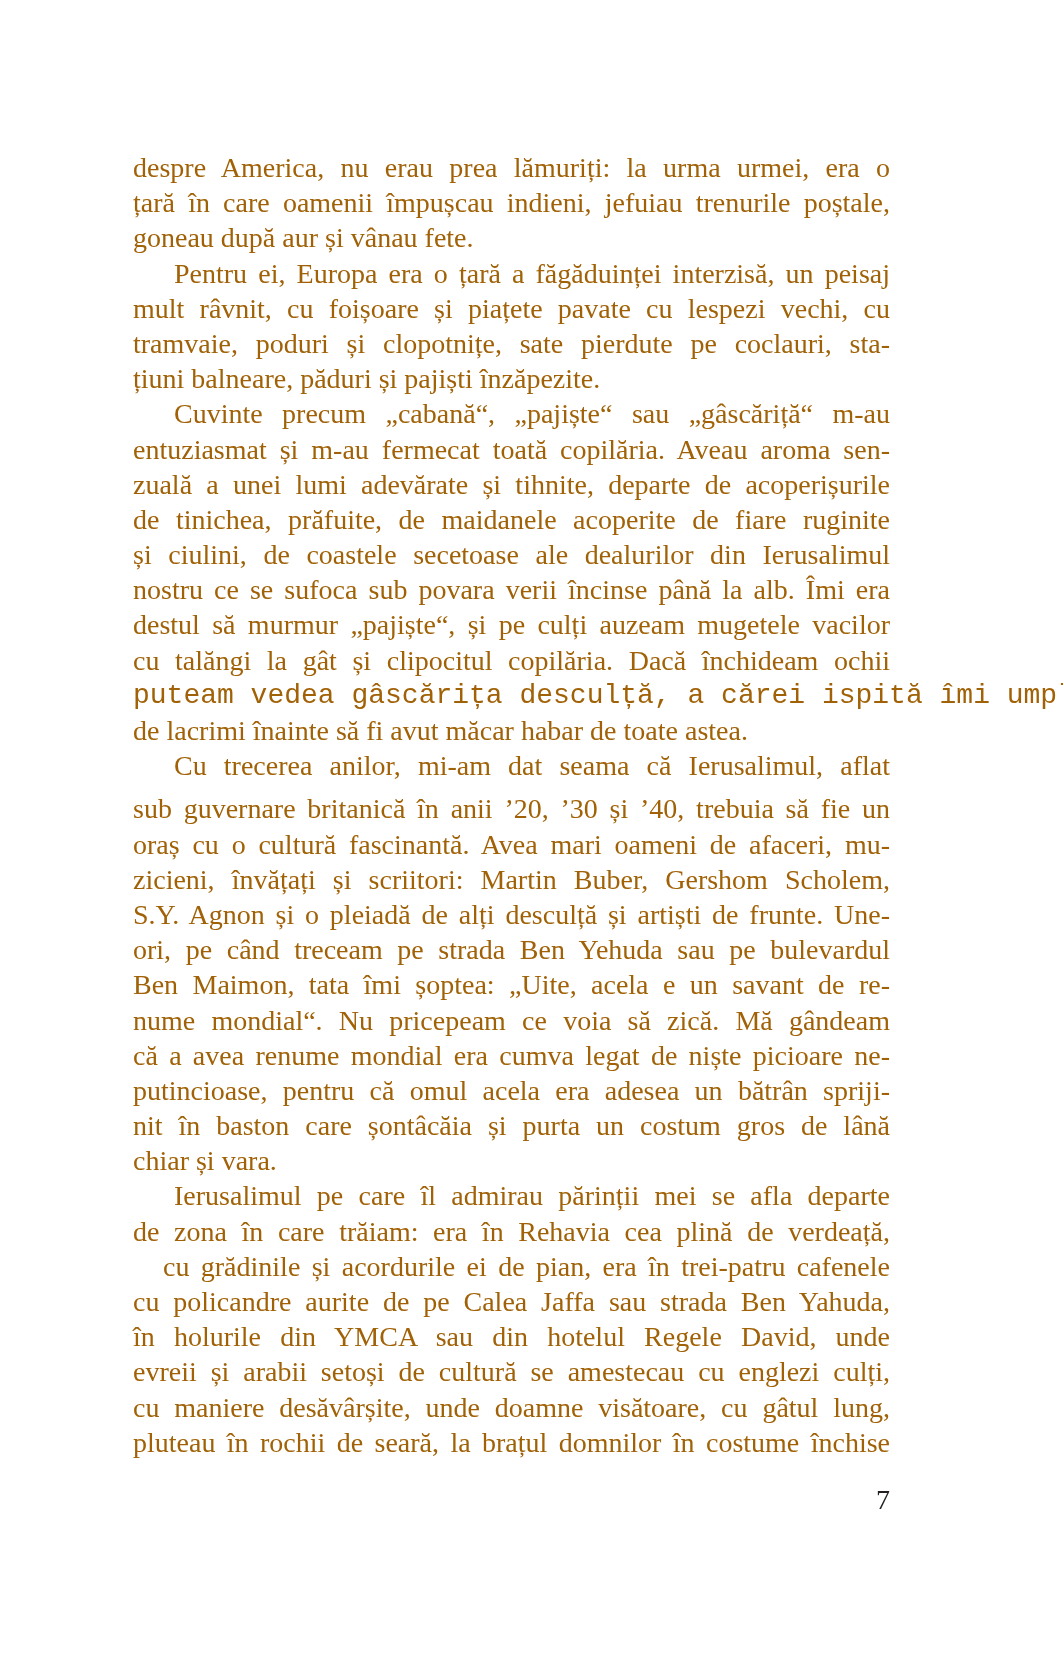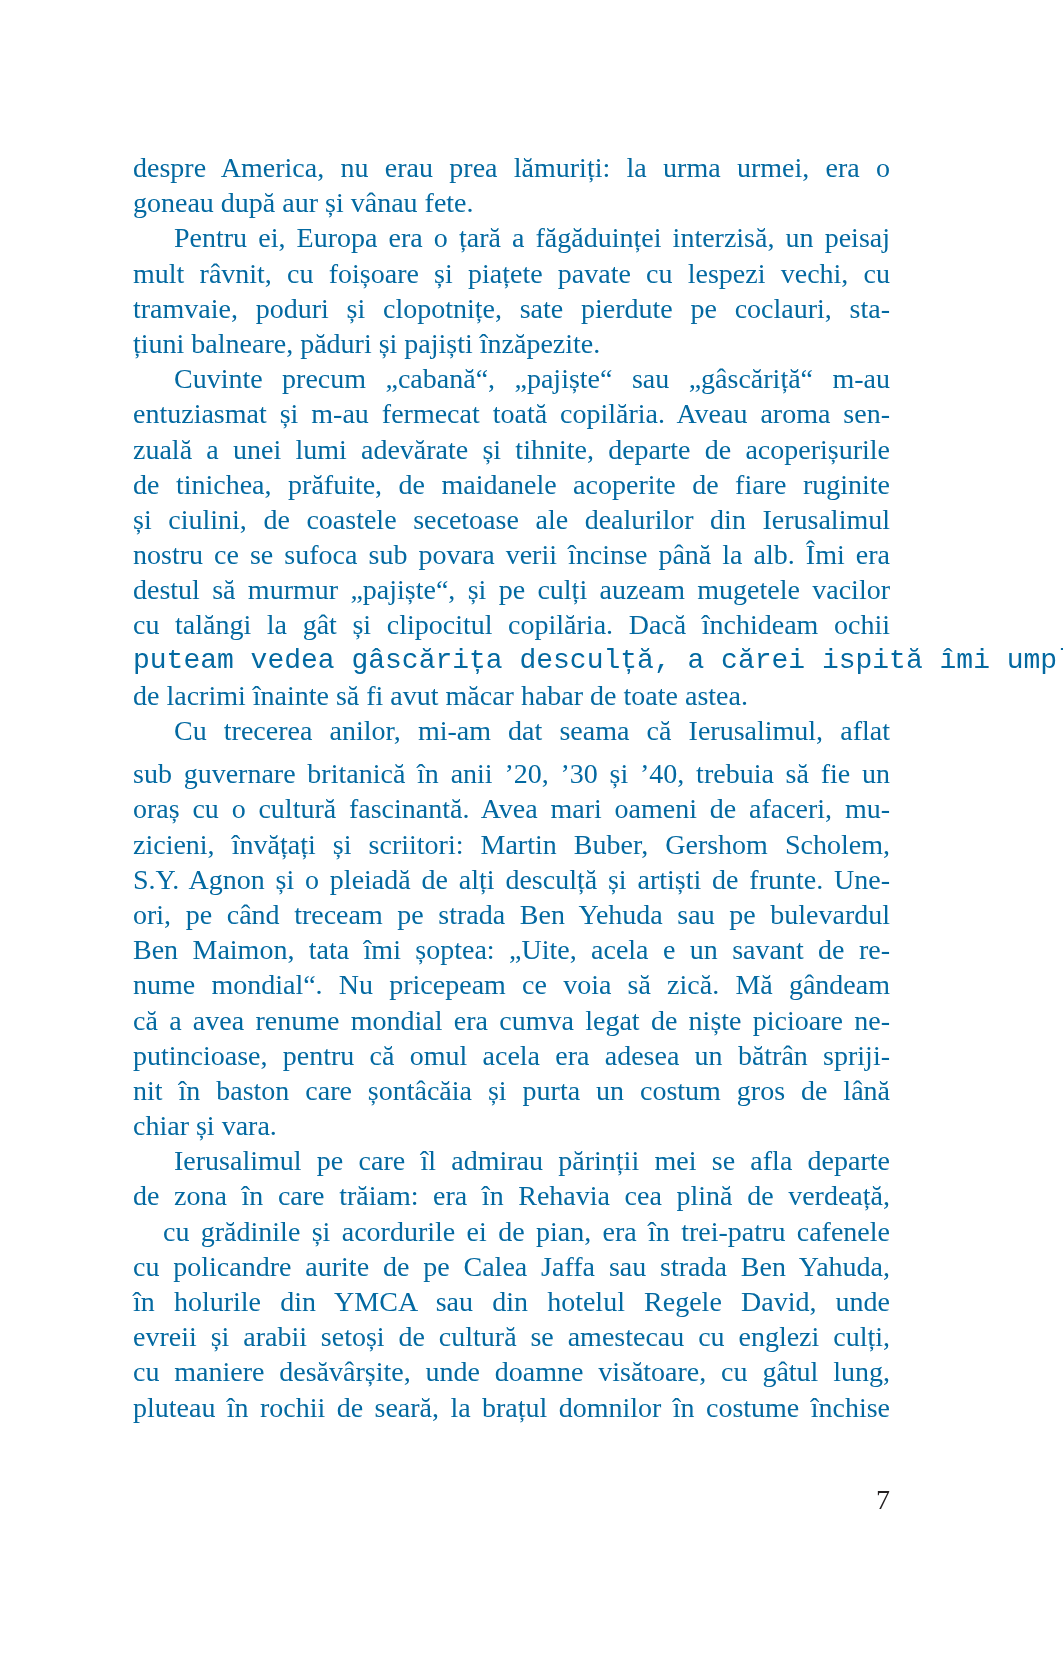--- a/index.html
+++ b/index.html
@@ -20,21 +20,21 @@
       height: 1654px;
       background: #ffffff;
     }
     .text-block {
       position: absolute;
       left: 133px;
       top: 150px;
       width: 757px;
       font-family: "Liberation Serif", "DejaVu Serif", serif;
       font-size: 28px;
-      color: #0369a1;
+      color: #a16207;
       line-height: 35.2px;
     }
     .line {
       display: block;
       height: 35.2px;
       white-space: nowrap;
       text-align: justify;
       text-align-last: justify;
       overflow: visible;
     }
@@ -55,20 +55,21 @@
       color: #231f20;
     }
   </style>
 </head>
 <body>
 
 <div class="page">
   <div class="text-block" id="text-block">
       <div>
         <span class="line" style="white-space: nowrap; display: block;">despre America, nu erau prea lămuriți: la urma urmei, era o</span>
+        <span class="line" style="white-space: nowrap; display: block;">țară în care oamenii împușcau indieni, jefuiau trenurile poștale,</span>
         <span class="line last" style="white-space: nowrap; display: block;">goneau după aur și vânau fete.</span>
       </div>
       <div>
         <span class="line indent" style="white-space: nowrap; display: block;">Pentru ei, Europa era o țară a făgăduinței interzisă, un peisaj</span>
         <span class="line" style="white-space: nowrap; display: block;">mult râvnit, cu foișoare și piațete pavate cu lespezi vechi, cu</span>
         <span class="line" style="white-space: nowrap; display: block;">tramvaie, poduri și clopotnițe, sate pierdute pe coclauri, sta-</span>
         <span class="line last" style="white-space: nowrap; display: block;">țiuni balneare, păduri și pajiști înzăpezite.</span>
       </div>
       <div>
         <span class="line indent" style="white-space: nowrap; display: block;">Cuvinte precum „cabană“, „pajiște“ sau „gâscăriță“ m-au</span>

